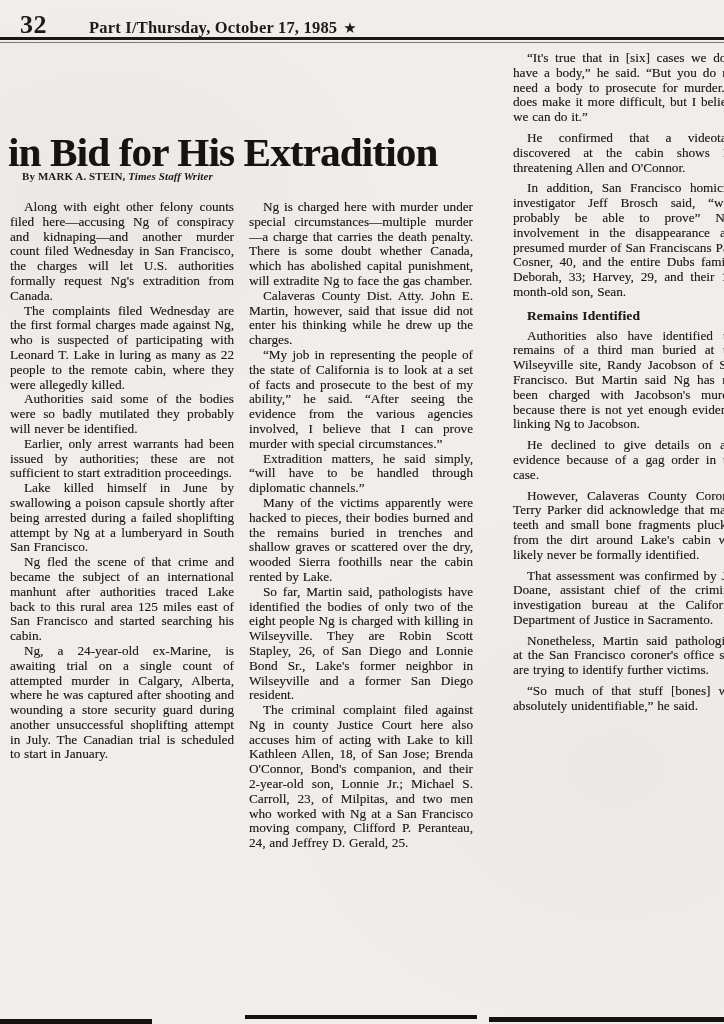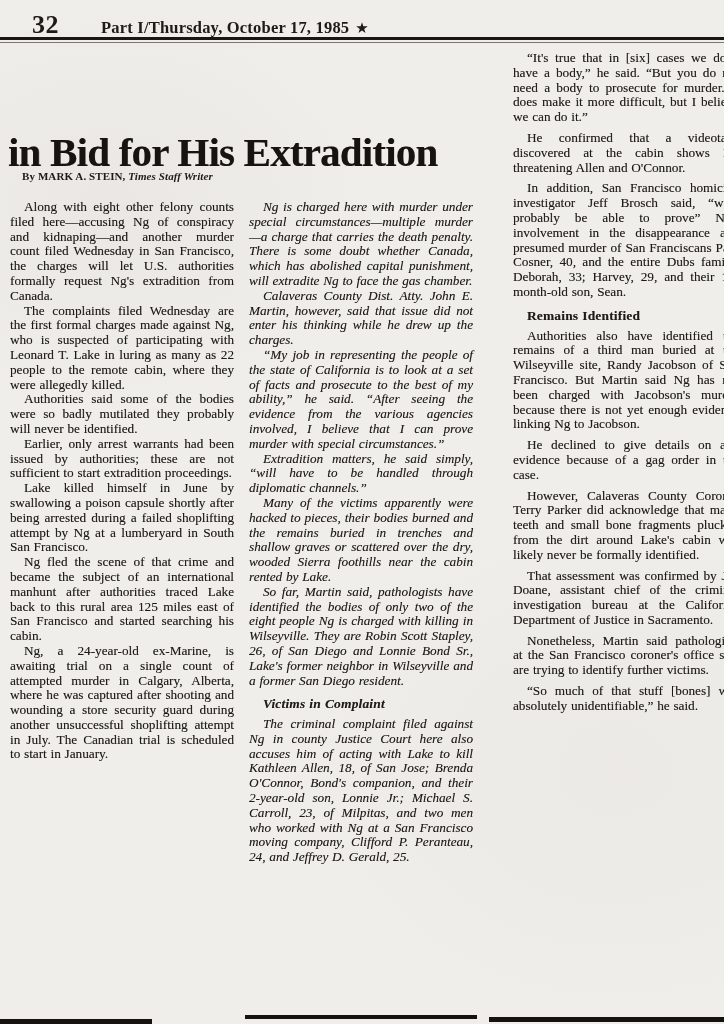--- a/index.html
+++ b/index.html
@@ -9,21 +9,21 @@
     margin:0 auto;
     background:#f0eeeb;
     background-image:
       radial-gradient(ellipse 400px 300px at 15% 20%, rgba(120,110,100,0.05), transparent 70%),
       radial-gradient(ellipse 500px 400px at 85% 75%, rgba(120,110,100,0.04), transparent 70%);
     overflow:hidden;
     font-family:"Liberation Serif", serif;
     color:#1d1a17;
   }
   
-  .masthead{position:absolute;left:32px;top:10px;display:flex;align-items:baseline;}
+  .masthead{position:absolute;left:20px;top:10px;display:flex;align-items:baseline;}
   .page-number{font-size:26px;font-weight:bold;letter-spacing:0.5px;}
   .edition-line{font-size:16.5px;font-weight:bold;margin-left:42px;letter-spacing:0.2px;}
   .star{font-size:15px;margin-left:6px;}
   .top-rule{position:absolute;left:0;top:37px;width:724px;height:3px;background:#191614;}
   .top-rule-thin{position:absolute;left:0;top:42px;width:724px;height:1px;background:rgba(25,22,20,0.55);}
 
   
   .headline{
     position:absolute;left:8px;top:50px;width:474px;
     font-size:41px;font-weight:bold;line-height:50px;letter-spacing:-0.8px;
@@ -34,21 +34,21 @@
   .byline .role{font-style:italic;}
 
   
   .col{position:absolute;text-align:justify;}
   .col p{margin:0;font-size:13.2px;line-height:14.8px;text-indent:14px;
     text-shadow:0.2px 0.2px 0.3px rgba(29,26,23,0.4);
     word-spacing:0.5px;}
   .col--spaced p{margin-bottom:6px;}
   .col p.subhead{font-weight:bold;font-size:13.4px;margin:9px 0 5px;text-indent:14px;letter-spacing:0.2px;}
   #col1{left:10px;top:200px;width:224px;}
-  #col2{left:249px;top:200px;width:224px;font-style:italic;}
+  #col2{left:249px;top:200px;width:224px;}
   #col3{left:489px;top:51px;width:226px;margin-left:24px;}
 
   
   .bottom-frag{position:absolute;background:#15120f;}
   .frag1{left:0;top:1019px;width:152px;height:5px;}
   .frag2{left:245px;top:1015px;width:232px;height:4px;}
   .frag3{left:489px;top:1017px;width:235px;height:5px;}
 </style>
 </head>
 <body>
@@ -77,21 +77,20 @@
       <p>Ng fled the scene of that crime and became the subject of an international manhunt after authorities traced Lake back to this rural area 125 miles east of San Francisco and started searching his cabin.</p>
       <p>Ng, a 24-year-old ex-Marine, is awaiting trial on a single count of attempted murder in Calgary, Alberta, where he was captured after shooting and wounding a store security guard during another unsuccessful shoplifting attempt in July. The Canadian trial is scheduled to start in January.</p>
     </div>
   <div class="col col--tight" id="col2">
       <p>Ng is charged here with murder under special circumstances—multiple murder—a charge that carries the death penalty. There is some doubt whether Canada, which has abolished capital punishment, will extradite Ng to face the gas chamber.</p>
       <p>Calaveras County Dist. Atty. John E. Martin, however, said that issue did not enter his thinking while he drew up the charges.</p>
       <p>“My job in representing the people of the state of California is to look at a set of facts and prosecute to the best of my ability,” he said. “After seeing the evidence from the various agencies involved, I believe that I can prove murder with special circumstances.”</p>
       <p>Extradition matters, he said simply, “will have to be handled through diplomatic channels.”</p>
       <p>Many of the victims apparently were hacked to pieces, their bodies burned and the remains buried in trenches and shallow graves or scattered over the dry, wooded Sierra foothills near the cabin rented by Lake.</p>
       <p>So far, Martin said, pathologists have identified the bodies of only two of the eight people Ng is charged with killing in Wilseyville. They are Robin Scott Stapley, 26, of San Diego and Lonnie Bond Sr., Lake's former neighbor in Wilseyville and a former San Diego resident.</p>
-      <p class="subhead">Victims in Complaint</p>
       <p>The criminal complaint filed against Ng in county Justice Court here also accuses him of acting with Lake to kill Kathleen Allen, 18, of San Jose; Brenda O'Connor, Bond's companion, and their 2-year-old son, Lonnie Jr.; Michael S. Carroll, 23, of Milpitas, and two men who worked with Ng at a San Francisco moving company, Clifford P. Peranteau, 24, and Jeffrey D. Gerald, 25.</p>
     </div>
   <div class="col col--spaced" id="col3">
       <p>“It's true that in [six] cases we don't have a body,” he said. “But you do not need a body to prosecute for murder. It does make it more difficult, but I believe we can do it.”</p>
       <p>He confirmed that a videotape discovered at the cabin shows Ng threatening Allen and O'Connor.</p>
       <p>In addition, San Francisco homicide investigator Jeff Brosch said, “we'll probably be able to prove” Ng's involvement in the disappearance and presumed murder of San Franciscans Paul Cosner, 40, and the entire Dubs family: Deborah, 33; Harvey, 29, and their 16-month-old son, Sean.</p>
       <p class="subhead">Remains Identified</p>
       <p>Authorities also have identified the remains of a third man buried at the Wilseyville site, Randy Jacobson of San Francisco. But Martin said Ng has not been charged with Jacobson's murder because there is not yet enough evidence linking Ng to Jacobson.</p>
       <p>He declined to give details on any evidence because of a gag order in the case.</p>
       <p>However, Calaveras County Coroner Terry Parker did acknowledge that many teeth and small bone fragments plucked from the dirt around Lake's cabin will likely never be formally identified.</p>

